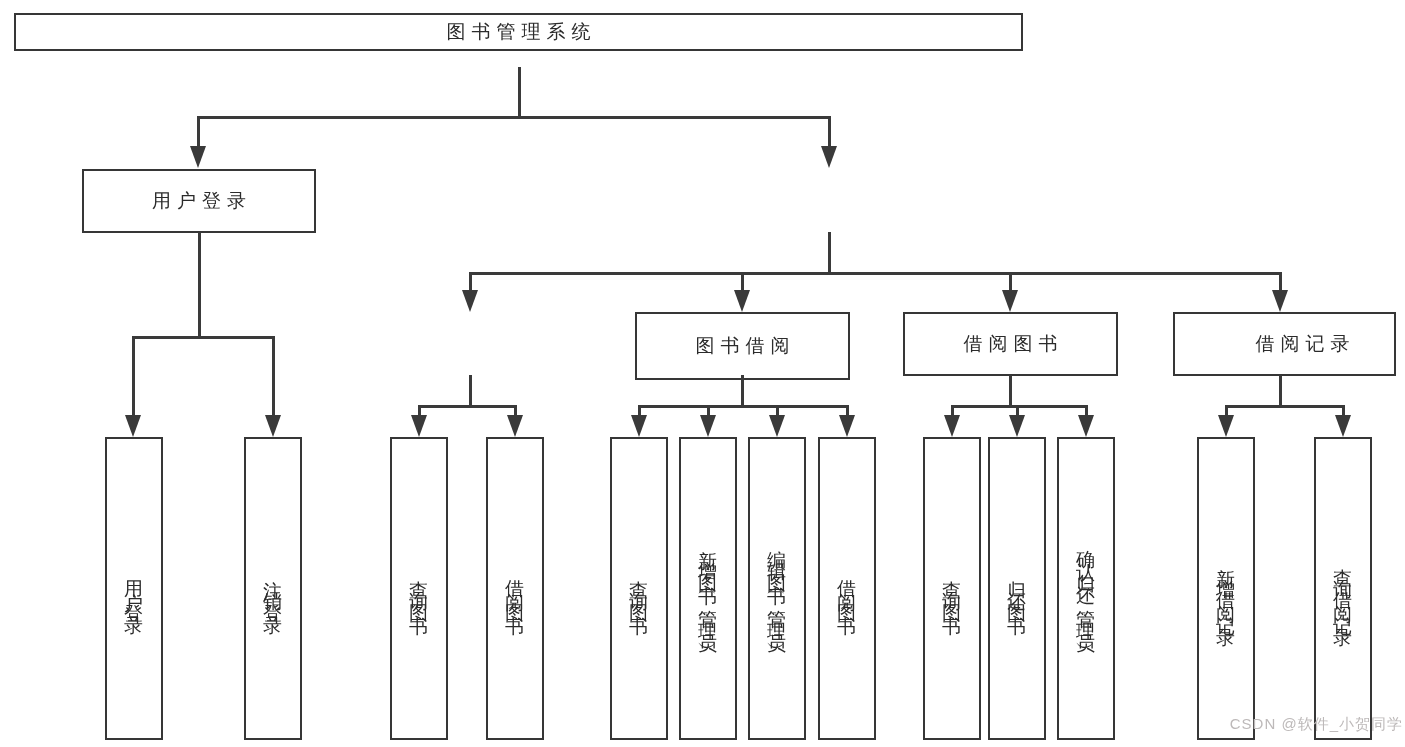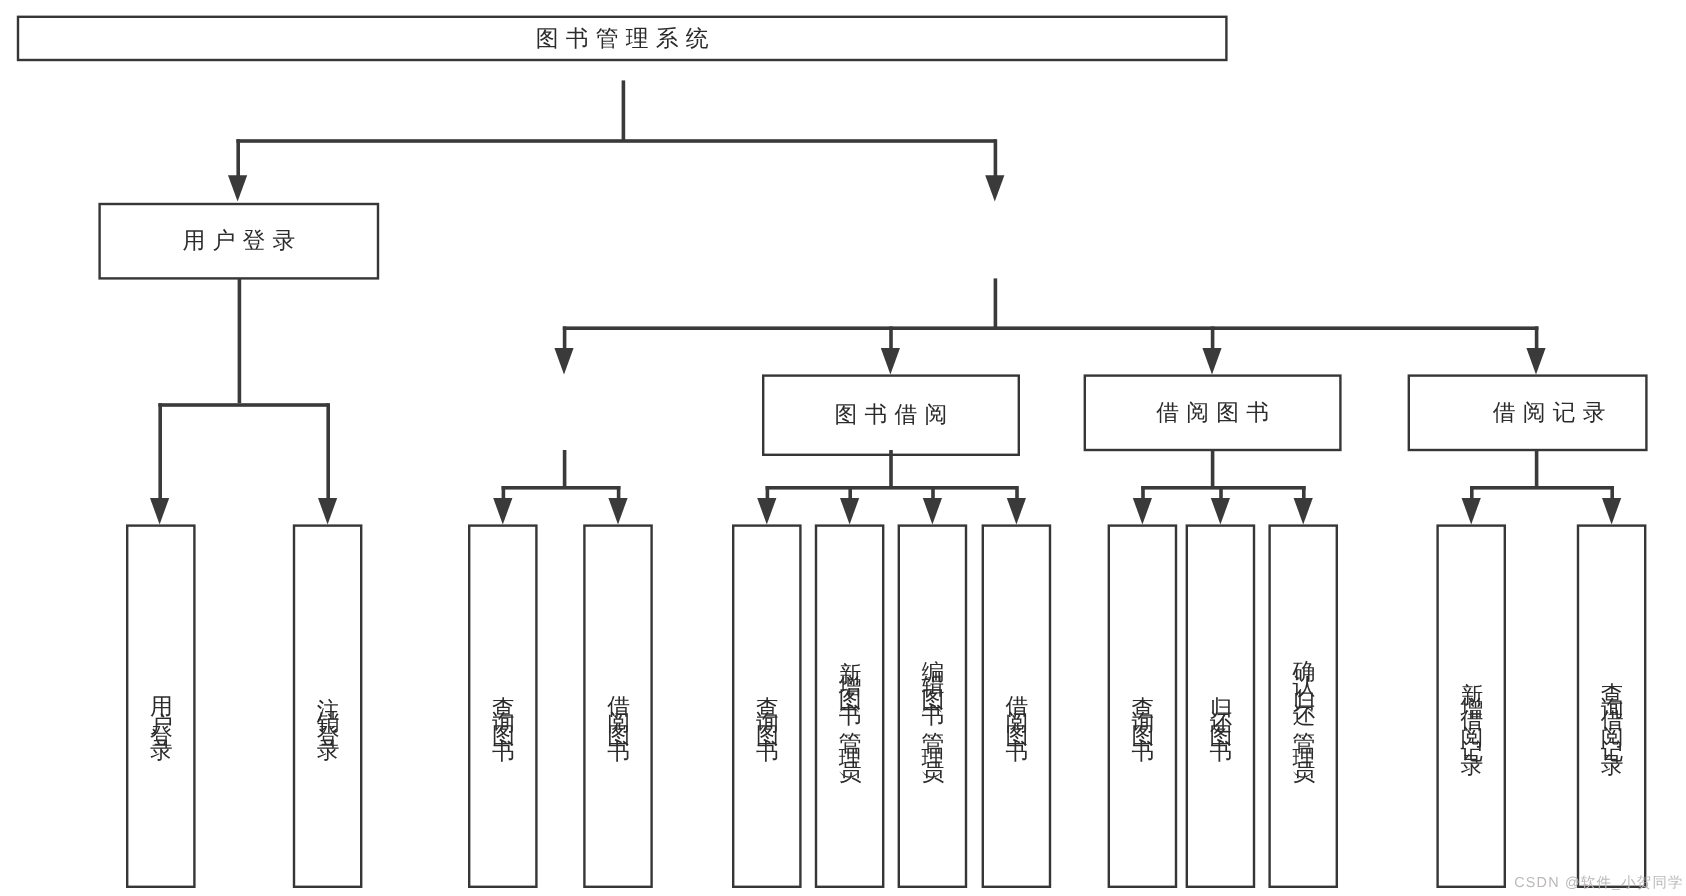--- a/index.html
+++ b/index.html
@@ -27,21 +27,21 @@
   }
   .vline{position:absolute;width:2.5px;background:var(--line);}
   .hline{position:absolute;height:2.5px;background:var(--line);}
   .arrow{
     position:absolute;width:0;height:0;
     border-left:8px solid transparent;border-right:8px solid transparent;
     border-top:22px solid var(--line);
   }
   .watermark{
     position:absolute;right:2px;top:715px;z-index:5;
-    font-size:12px;letter-spacing:1px;color:var(--watermark);white-space:nowrap;margin-top:12px;
+    font-size:15px;letter-spacing:1px;color:var(--watermark);white-space:nowrap;
   }
 </style>
 </head>
 <body>
 
 <div id="canvas">
 
   <div class="node" style="left:14px;top:13px;width:1009px;height:38px;">
     <span class="lbl">图书管理系统</span>
   </div>
@@ -74,21 +74,21 @@
   <div class="arrow" style="left:1002px;top:290px;"></div>
   <div class="vline" style="left:1279px;top:272px;height:20px;"></div>
   <div class="arrow" style="left:1272px;top:290px;"></div>
 
   <div class="node" style="left:635px;top:312px;width:215px;height:68px;">
     <span class="lbl">图书借阅</span>
   </div>
   <div class="node" style="left:903px;top:312px;width:215px;height:64px;">
     <span class="lbl">借阅图书</span>
   </div>
-  <div class="node" style="left:1173px;top:312px;width:200px;height:64px;padding-left:36px;">
+  <div class="node" style="left:1173px;top:312px;width:223px;height:64px;padding-left:36px;">
     <span class="lbl">借阅记录</span>
   </div>
 
   <div class="vline" style="left:469px;top:375px;height:32px;"></div>
   <div class="hline" style="left:418px;top:405px;width:99px;"></div>
   <div class="vline" style="left:418px;top:405px;height:12px;"></div>
   <div class="arrow" style="left:411px;top:415px;"></div>
   <div class="vline" style="left:514px;top:405px;height:12px;"></div>
   <div class="arrow" style="left:507px;top:415px;"></div>
 

